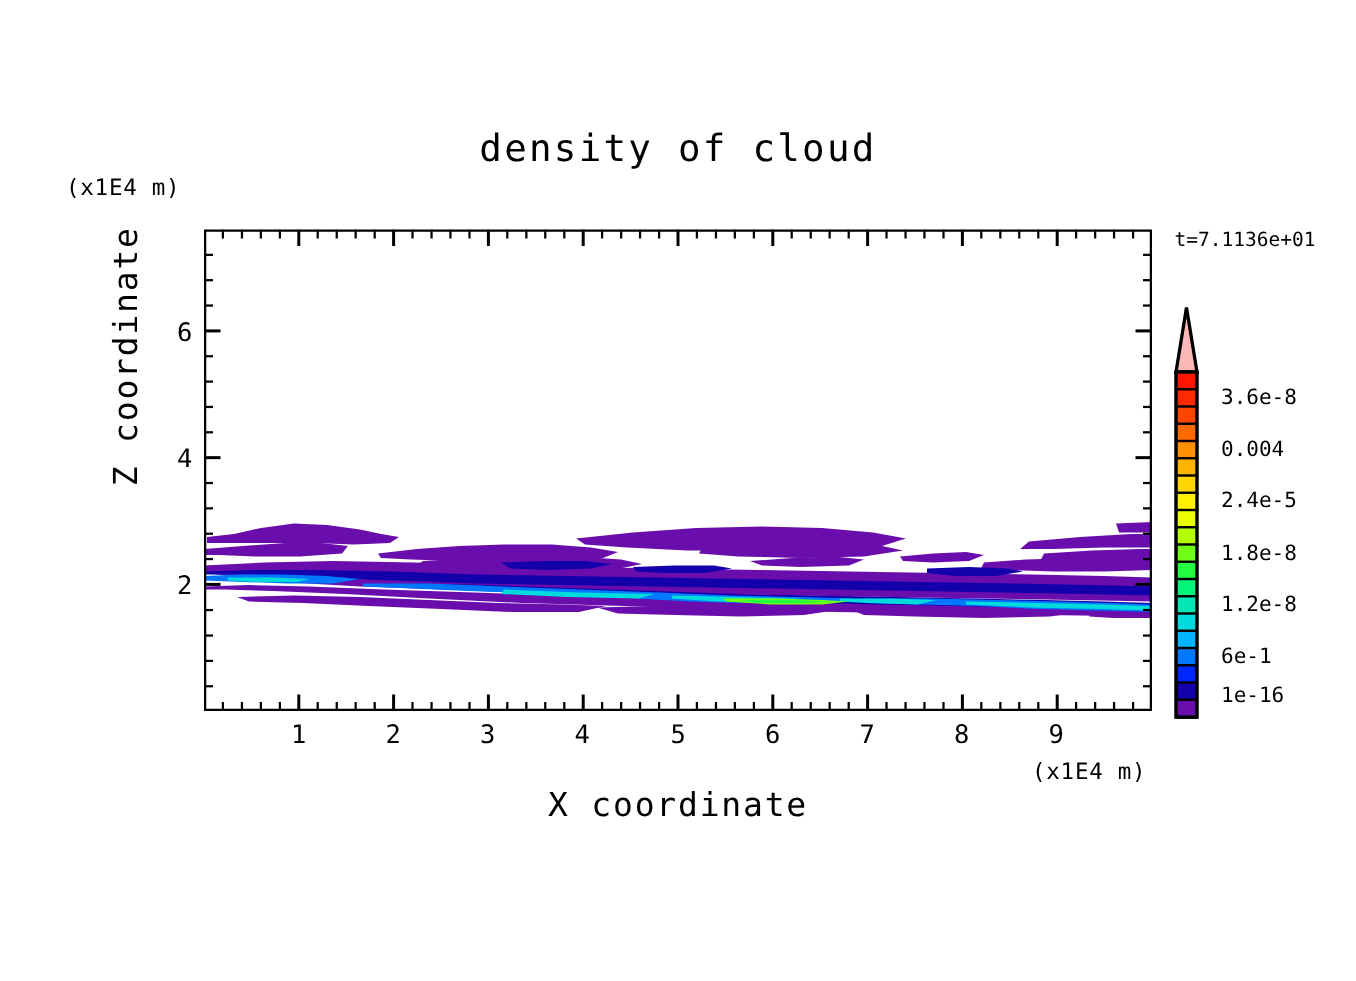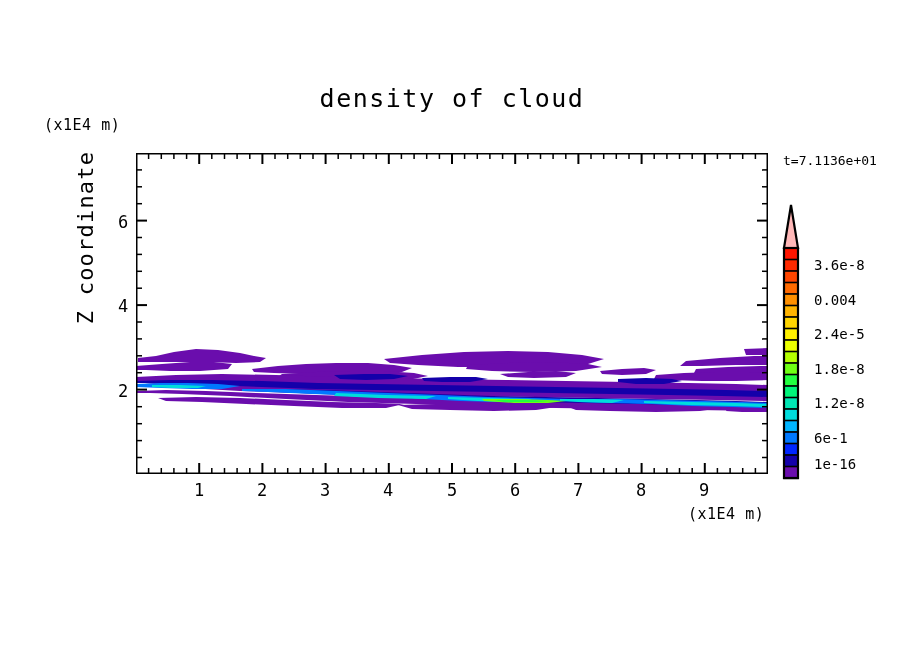--- a/index.html
+++ b/index.html
@@ -117,20 +117,21 @@
 
 <div class="root">
 
   <div class="plot-title">density of cloud</div>
 
   <div class="unit-top-left">(x1E4 m)</div>
 
   <div class="time-label">t=7.1136e+01</div>
 
   <div class="yaxis-title">Z coordinate</div>
+  <div class="xaxis-title">X coordinate</div>
 
   <div class="unit-bottom-right">(x1E4 m)</div>
 
   <div class="plot-area">
     <svg class="plot-svg" width="632" height="321" viewBox="0 0 632 321">
       <defs>
         <clipPath id="plotclip">
             <rect x="0" y="0" width="632" height="321"></rect>
           </clipPath>
       </defs>

